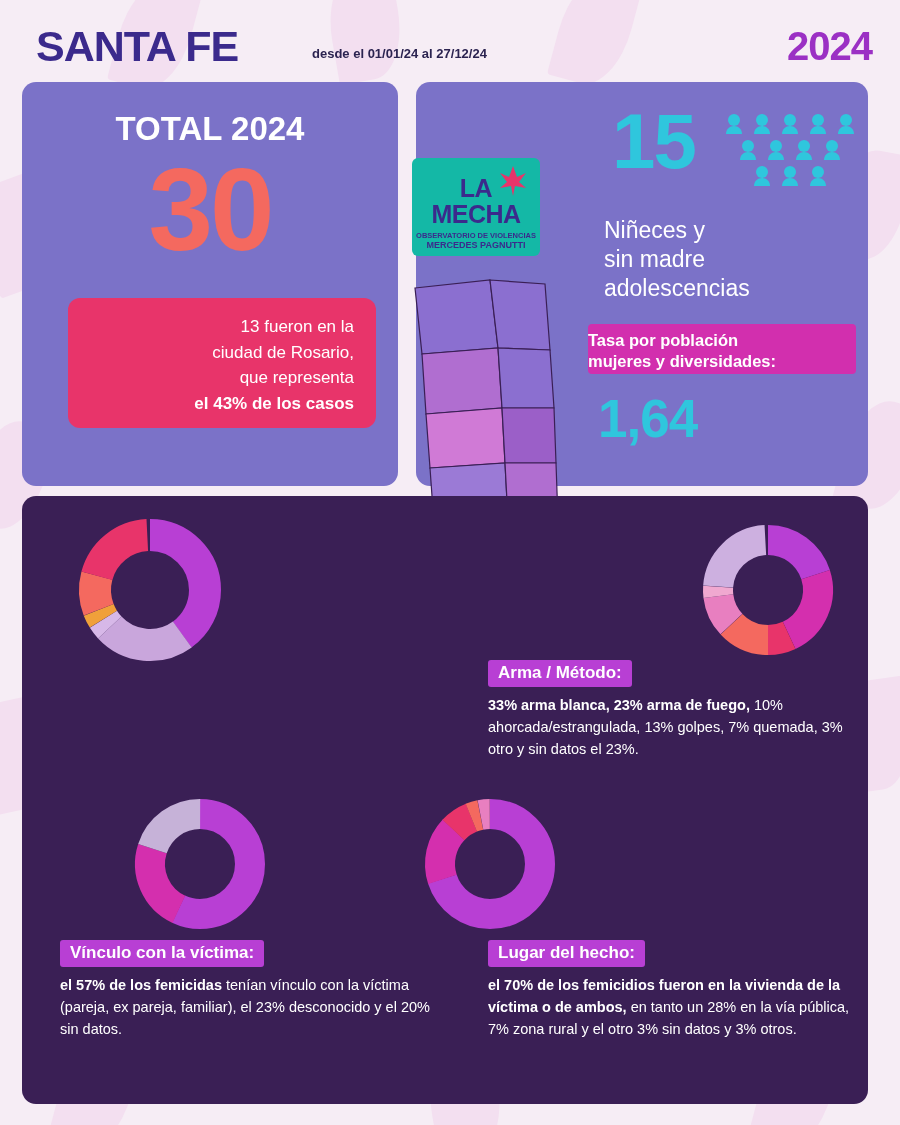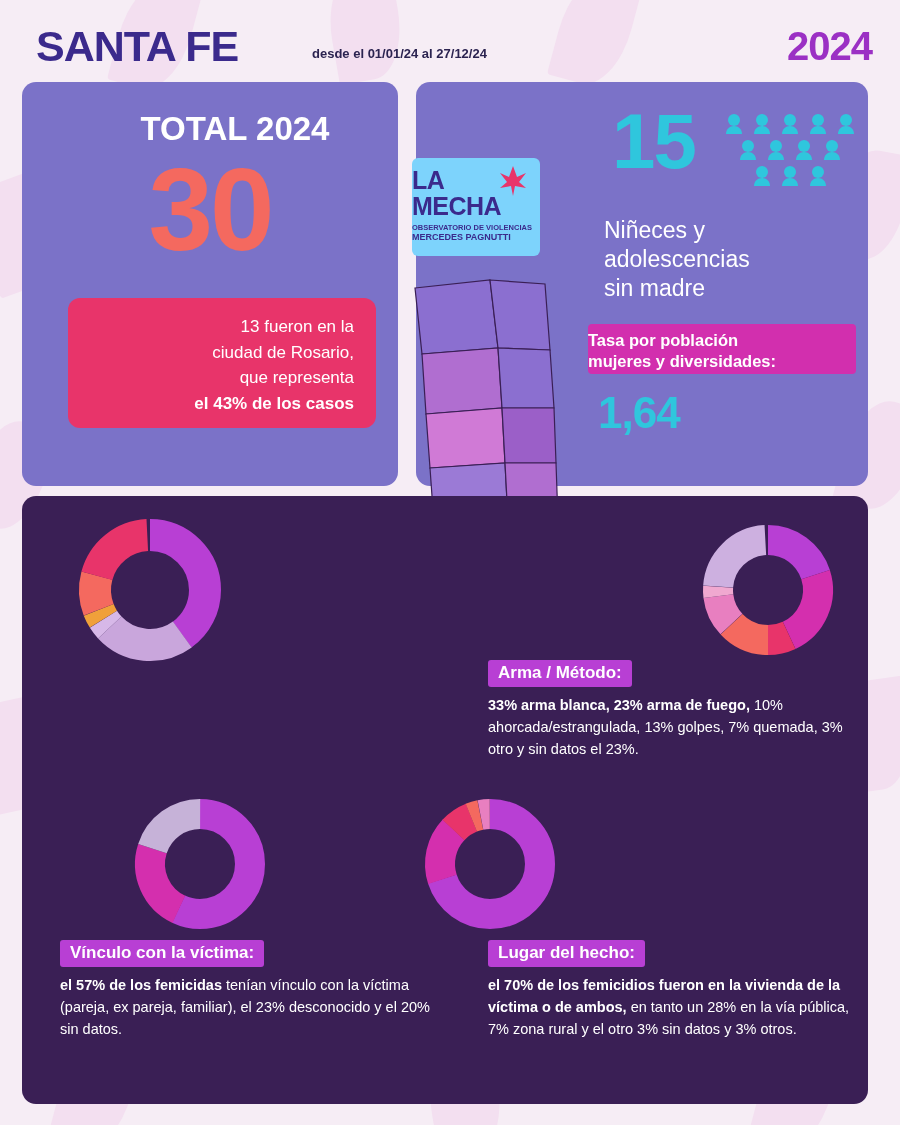--- a/index.html
+++ b/index.html
@@ -52,41 +52,41 @@
     position: absolute; left: 416px; top: 82px; width: 452px; height: 404px;
     background: #7b72c8; border-radius: 14px;
   }
   .panel-bottom {
     position: absolute; left: 22px; top: 496px; width: 846px; height: 608px;
     background: #3a1f55; border-radius: 14px;
   }
 
   .total-label {
     position: absolute; left: 0; top: 28px; width: 376px; text-align: center;
-    color: #fff; font-size: 33px; font-weight: bold; letter-spacing: 0px; margin-left: 25px;
+    color: #fff; font-size: 33px; font-weight: bold; letter-spacing: 0px;
   }
   .total-number {
     position: absolute; left: 0; top: 70px; width: 376px; text-align: center;
     color: #f4695f; font-size: 116px; font-weight: bold; line-height: 1;
     letter-spacing: -3px;
   }
   .total-sub {
     position: absolute; left: 0; top: 232px; width: 376px; text-align: center;
     color: #fff; font-size: 35px; letter-spacing: 0.5px;
   }
   .rosario-box {
     position: absolute; left: 68px; top: 298px; width: 308px; height: 130px;
     background: #e8346a; border-radius: 12px; padding: 16px 22px 0 0;
     text-align: right; color: #fff; font-size: 17px; line-height: 1.5;
   }
 
   
   .logo-box {
     position: absolute; left: 412px; top: 158px; width: 128px; height: 98px;
-    background: #7dd3fc; border-radius: 6px; padding-top: 8px;
+    background: #14b8a6; border-radius: 6px; text-align: center; padding-top: 16px;
   }
   .logo-la { font-size: 25px; font-weight: bold; color: #3b2a8c; letter-spacing: -0.5px; }
   .logo-mecha { font-size: 25px; font-weight: bold; color: #3b2a8c; letter-spacing: -0.5px; line-height: 0.95;}
   .logo-sub1 { font-size: 7.5px; font-weight: bold; color: #3b2a8c; margin-top: 4px; }
   .logo-sub2 { font-size: 9px; font-weight: bold; color: #3b2a8c; }
   .logo-flame {
     position: absolute; right: 14px; top: 8px; width: 26px; height: 30px;
   }
 
   
@@ -102,21 +102,21 @@
     position: absolute; left: 604px; top: 216px; width: 260px;
     color: #fff; font-size: 23px; line-height: 1.25;
   }
   .tasa-box {
     position: absolute; left: 588px; top: 324px; width: 268px; height: 50px;
     background: #d22fae; border-radius: 4px; padding: 6px 0;
     color: #fff; font-size: 16.5px; font-weight: bold; line-height: 1.25;
   }
   .tasa-value {
     position: absolute; left: 598px; top: 388px;
-    color: #2fc6dd; font-size: 44px; font-weight: bold; letter-spacing: -1px;
+    color: #2fc6dd; font-size: 53px; font-weight: bold; letter-spacing: -1px;
   }
 
   
   .map { position: absolute; left: 330px; top: 258px; width: 260px; height: 460px; }
 
   
   .donut { position: absolute; }
   .chip {
     display: inline-block; padding: 3px 10px 4px 10px; border-radius: 3px;
     color: #fff; font-size: 17px; font-weight: bold; background: #b83fd4;
@@ -205,22 +205,22 @@
             <path d="M46 22c0-5 3.6-8 8-8s8 3 8 8z"></path>
           <circle cx="82" cy="8" r="6"></circle>
             <path d="M74 22c0-5 3.6-8 8-8s8 3 8 8z"></path>
         </g>
       </g>
     </svg>
   </div>
 
   <div class="ninez-text">
     <div>Niñeces y</div>
+    <div>sin madre</div>
     <div>adolescencias</div>
-    <div>sin madre</div>
   </div>
 
   <div class="tasa-box">
     <div>Tasa por población</div>
     <div>mujeres y diversidades:</div>
   </div>
   <div class="tasa-value">1,64</div>
 
   <div class="logo-box">
     <div class="logo-la">LA</div>

